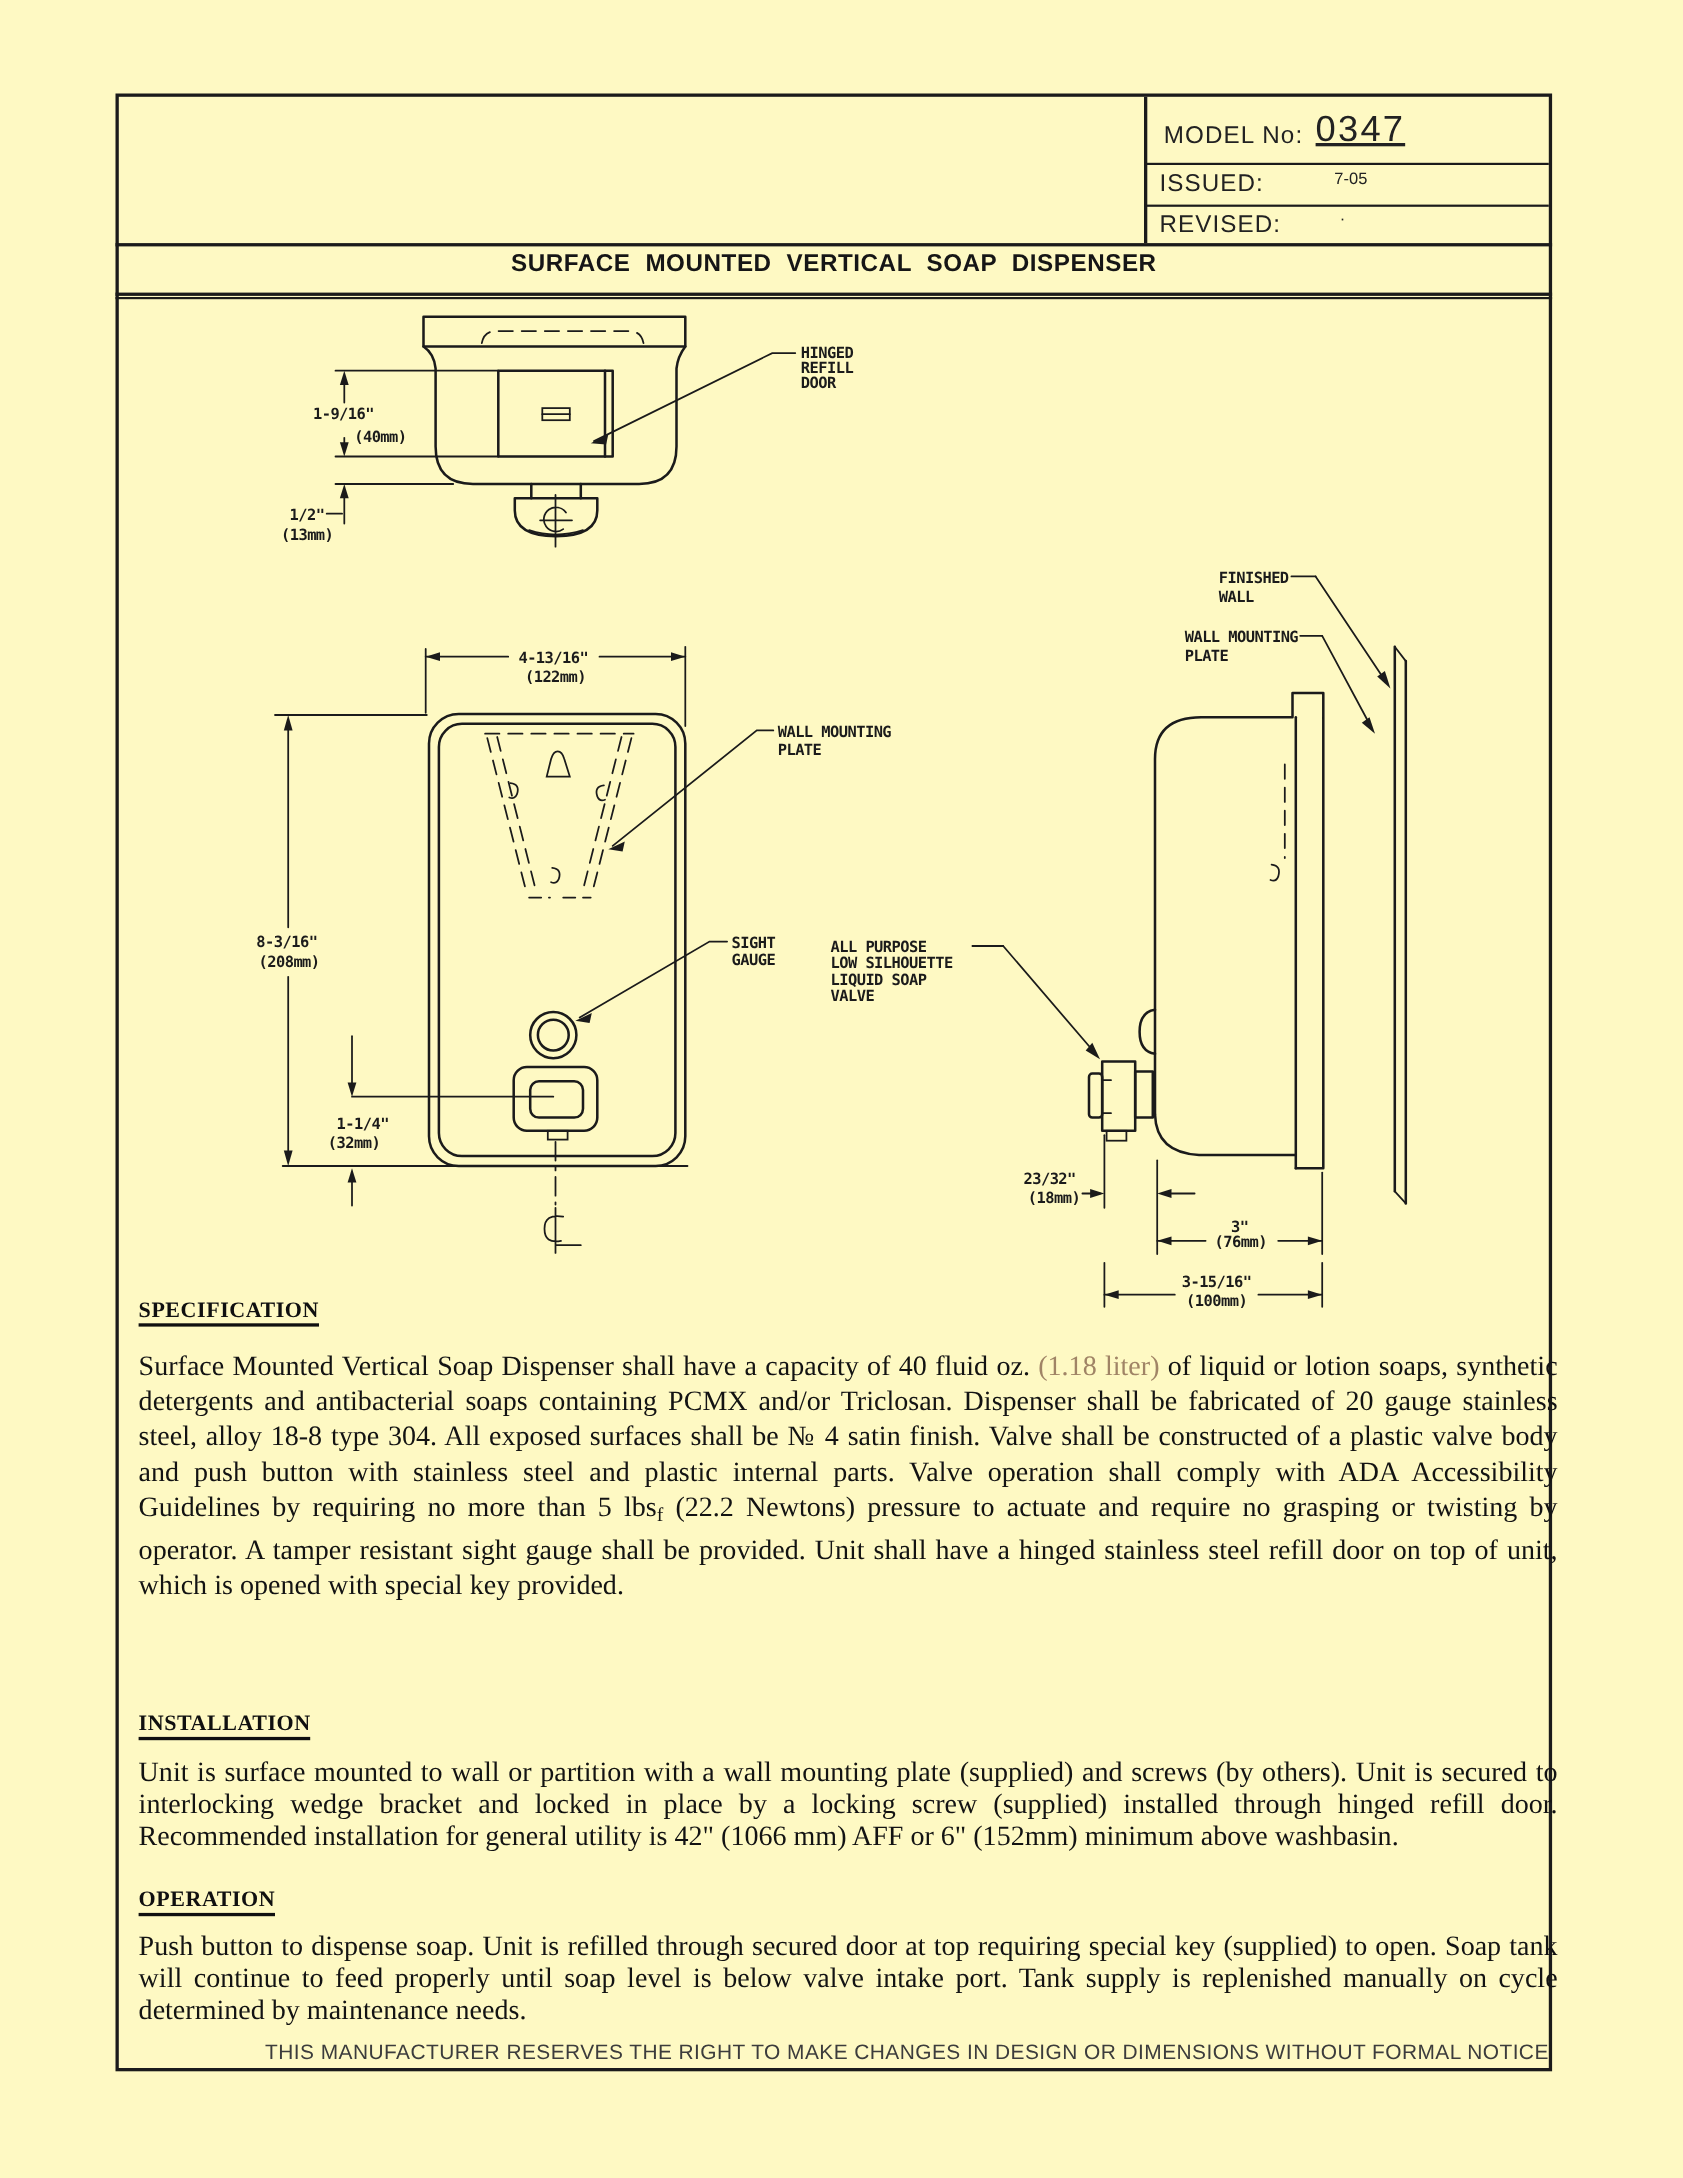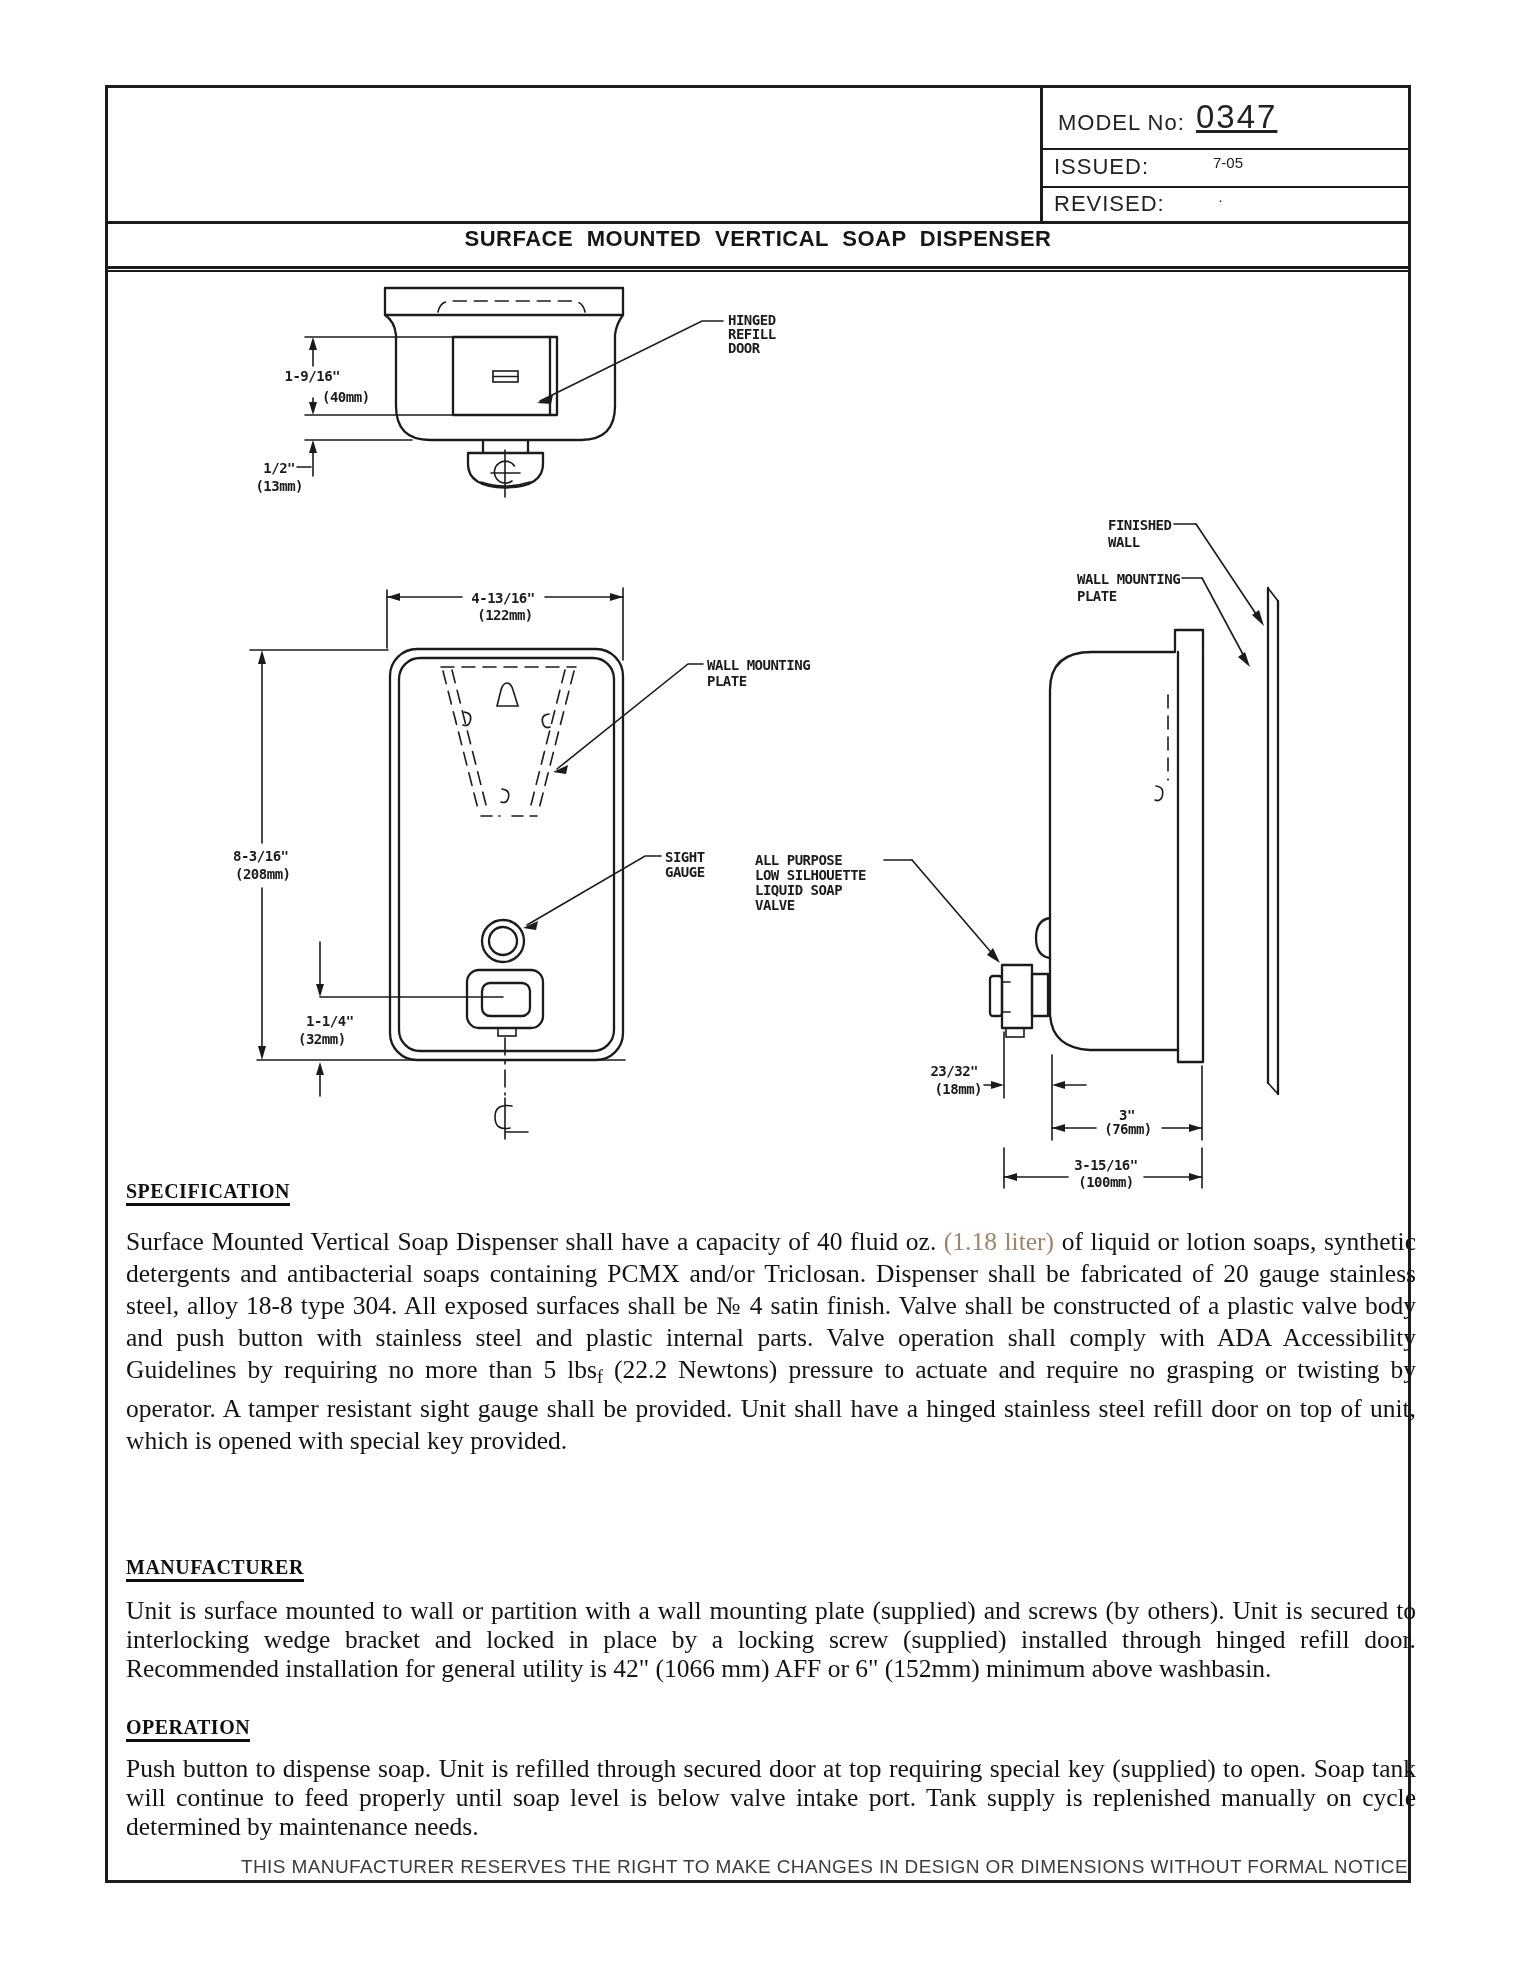--- a/index.html
+++ b/index.html
@@ -1,16 +1,16 @@
 <!DOCTYPE html>
 <html><head>
 <meta charset="utf-8">
 <style>
   html,body{margin:0;padding:0;background:#e8e8e8;}
-  .page{position:relative;width:1530px;height:1980px;background:#ffffff;margin:0 auto;overflow:hidden;
+  .page{position:relative;width:1530px;height:1980px;background:#fef9c3;margin:0 auto;overflow:hidden;
         font-family:"Liberation Sans",sans-serif;color:#1b1b1b;}
   .frame{position:absolute;left:105px;top:85px;width:1300px;height:1792px;border:3px solid #1b1b1b;}
   .abs{position:absolute;}
   
   .hdr-divider{position:absolute;left:932px;top:0;width:3px;height:133px;background:#1b1b1b;}
   .hdr-row-line{position:absolute;left:932px;right:0;height:2px;background:#1b1b1b;}
   .hdr-label{font-size:22px;letter-spacing:1px;color:#222;}
   .hdr-value{font-size:15px;color:#222;}
   .model-value{font-size:33px;letter-spacing:2px;text-decoration:underline;}
   
@@ -61,21 +61,21 @@
     <div class="page-title">SURFACE MOUNTED VERTICAL SOAP DISPENSER</div>
 
     <div class="abs" style="left:18px;top:1092px">
       <span class="sect-head">SPECIFICATION</span>
     </div>
     <div class="abs body-text" style="left:18px;top:1138px;width:1290px">
       <span>Surface Mounted Vertical Soap Dispenser shall have a capacity of 40 fluid oz. </span><span class="liter">(1.18 liter)</span><span> of liquid or lotion soaps, synthetic detergents and antibacterial soaps containing PCMX and/or Triclosan.  Dispenser shall be fabricated of 20 gauge stainless steel, alloy 18-8 type 304.  All exposed surfaces shall be № 4 satin finish.  Valve shall be constructed of a plastic valve body and push button with stainless steel and plastic internal parts.  Valve operation shall comply with ADA Accessibility Guidelines by requiring no more than 5 lbs</span><sub class="f">f</sub><span> (22.2 Newtons) pressure to actuate and require no grasping or twisting by operator.  A tamper resistant sight gauge shall be provided.  Unit shall have a hinged stainless steel refill door on top of unit, which is opened with special key provided.</span>
     </div>
 
     <div class="abs" style="left:18px;top:1468px">
-      <span class="sect-head">MANUFACTURER</span>
+      <span class="sect-head">INSTALLATION</span>
     </div>
     <div class="abs body-text lh29" style="left:18px;top:1508px;width:1290px">Unit is surface mounted to wall or partition with a wall mounting plate (supplied) and screws (by others).  Unit is secured to interlocking wedge bracket and locked in place by a locking screw (supplied) installed through hinged refill door.  Recommended installation for general utility is 42" (1066 mm) AFF or 6" (152mm) minimum above washbasin.</div>
 
     <div class="abs" style="left:18px;top:1628px">
       <span class="sect-head">OPERATION</span>
     </div>
     <div class="abs body-text lh29" style="left:18px;top:1666px;width:1290px">Push button to dispense soap.  Unit is refilled through secured door at top requiring special key (supplied) to open.  Soap tank will continue to feed properly until soap level is below valve intake port.  Tank supply is replenished manually on cycle determined by maintenance needs.</div>
 
     <div class="footer-note">THIS MANUFACTURER RESERVES THE RIGHT TO MAKE CHANGES IN DESIGN OR DIMENSIONS WITHOUT FORMAL NOTICE</div>
   </div>

